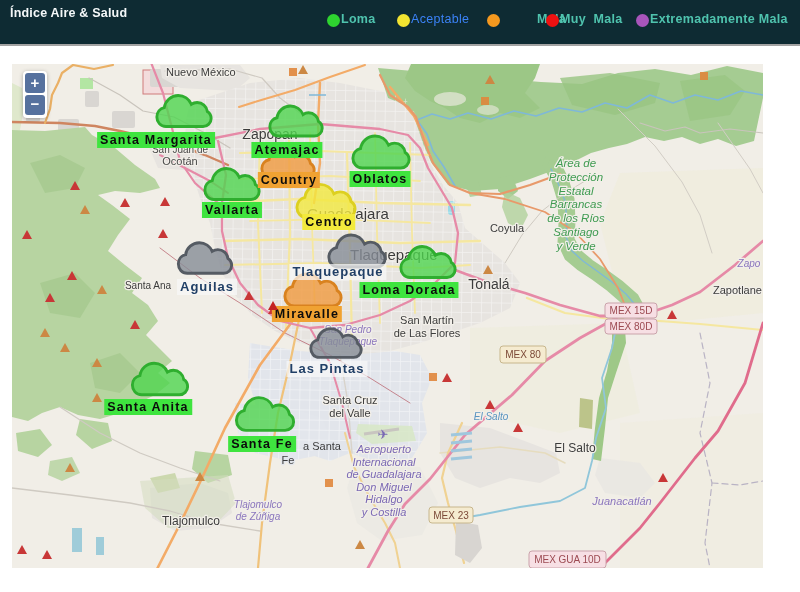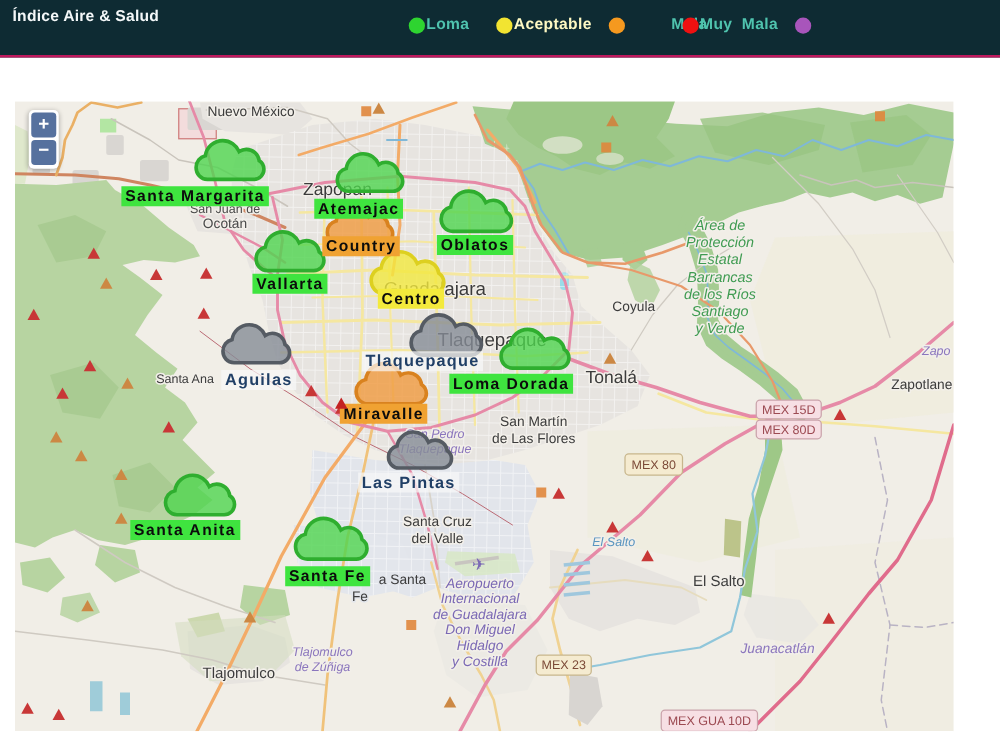--- a/index.html
+++ b/index.html
@@ -1,34 +1,35 @@
 <!DOCTYPE html>
 <html><head><meta charset="utf-8">
 <style>
   html,body{margin:0;padding:0;background:#ffffff;width:800px;height:592px;overflow:hidden;}
   *{box-sizing:border-box;font-family:"Liberation Sans", sans-serif;}
-  .hdr{position:absolute;left:0;top:0;width:800px;height:46px;background:#0e2b33;border-bottom:2px solid #be185d;}
+  .hdr{position:absolute;left:0;top:0;width:800px;height:46px;background:#0e2b33;border-bottom:2px solid #a3a3a3;}
   .ttl{position:absolute;left:10px;top:6px;color:#f4f8f9;font-size:12.5px;font-weight:bold;letter-spacing:0.2px;}
-  .map{position:absolute;left:12px;top:81px;width:751px;height:504px;overflow:hidden;}
+  .map{position:absolute;left:12px;top:64px;width:751px;height:504px;overflow:hidden;}
   .zoomc{position:absolute;left:11px;top:7px;width:24px;height:47px;background:#fff;border-radius:4px;box-shadow:0 1px 4px rgba(0,0,0,0.3);}
   .zbtn{position:absolute;left:2px;width:20px;height:20px;background:#56719e;border-radius:3px;color:#fff;
         font-weight:bold;font-size:15px;text-align:center;line-height:19px;}
 </style></head>
 <body>
 <div class="hdr">
   <div class="ttl">Índice Aire &amp; Salud</div>
   <div style="position:absolute;left:327px;top:14px;width:13px;height:13px;border-radius:50%;background:#2ed430;"></div>
     <div style="position:absolute;left:341px;top:12px;font-size:12.5px;font-weight:bold;color:#4fc3ae;letter-spacing:0.3px;">Loma</div>
     <div style="position:absolute;left:397px;top:14px;width:13px;height:13px;border-radius:50%;background:#f2e431;"></div>
-    <div style="position:absolute;left:411px;top:12px;font-size:12.5px;font-weight:bold;color:#fef9c3;letter-spacing:0.3px;">Aceptable</div>
+    <div style="position:absolute;left:411px;top:12px;font-size:12.5px;font-weight:normal;color:#3b82f6;letter-spacing:0.3px;">Aceptable</div>
     <div style="position:absolute;left:487px;top:14px;width:13px;height:13px;border-radius:50%;background:#f5991f;"></div>
     <div style="position:absolute;left:501px;top:12px;font-size:12.5px;font-weight:bold;color:#4fc3ae;letter-spacing:0.3px;padding-left:36px;">Mala</div>
     <div style="position:absolute;left:546px;top:14px;width:13px;height:13px;border-radius:50%;background:#ee1111;"></div>
     <div style="position:absolute;left:560px;top:12px;font-size:12.5px;font-weight:bold;color:#4fc3ae;letter-spacing:0.3px;text-align:center;">Muy&nbsp; Mala</div>
     <div style="position:absolute;left:636px;top:14px;width:13px;height:13px;border-radius:50%;background:#a855bb;"></div>
+    <div style="position:absolute;left:650px;top:12px;font-size:12.5px;font-weight:bold;color:#4fc3ae;letter-spacing:0.3px;">Extremadamente Mala</div>
 </div>
 <div class="map">
   <svg width="751" height="504" viewBox="12 81 751 504" preserveAspectRatio="none">
       <rect x="12" y="81" width="751" height="504" fill="#f1eee7"></rect>
       <polygon points="620,190 763,185 763,330 660,340 615,300 600,240" fill="#f0ecdc" fill-opacity="0.7"></polygon>
       <polygon points="470,345 620,340 640,430 560,450 470,430" fill="#efecdc" fill-opacity="0.6"></polygon>
       <polygon points="620,440 763,430 763,585 620,585" fill="#f0ecdf" fill-opacity="0.7"></polygon>
       <rect x="143" y="87" width="30" height="24" fill="#f3dcdc" stroke="#cf7b7b" stroke-width="1"></rect>
       <rect x="80" y="95" width="13" height="11" fill="#b3e6a3"></rect>
       <polygon points="12,100 22,105 24,125 20,147 12,147" fill="#dfe8cc"></polygon>

